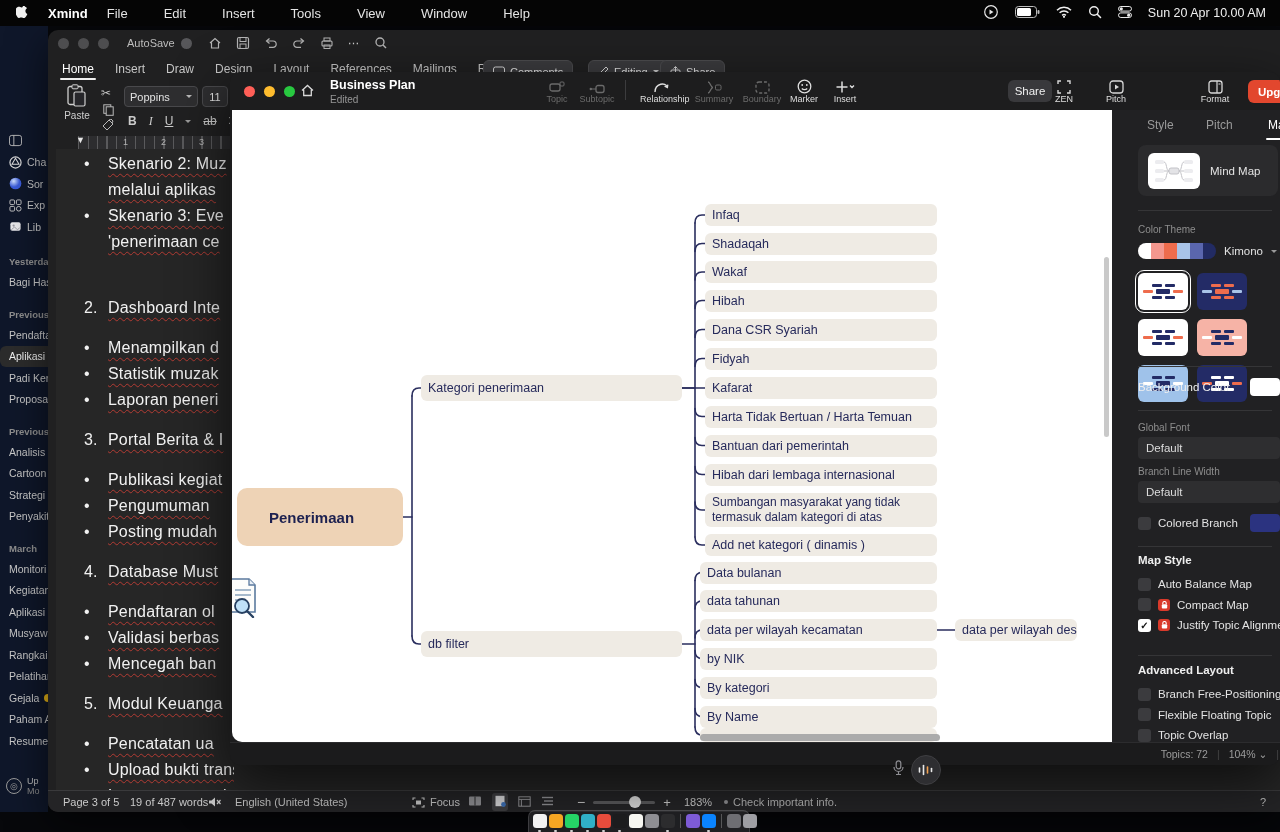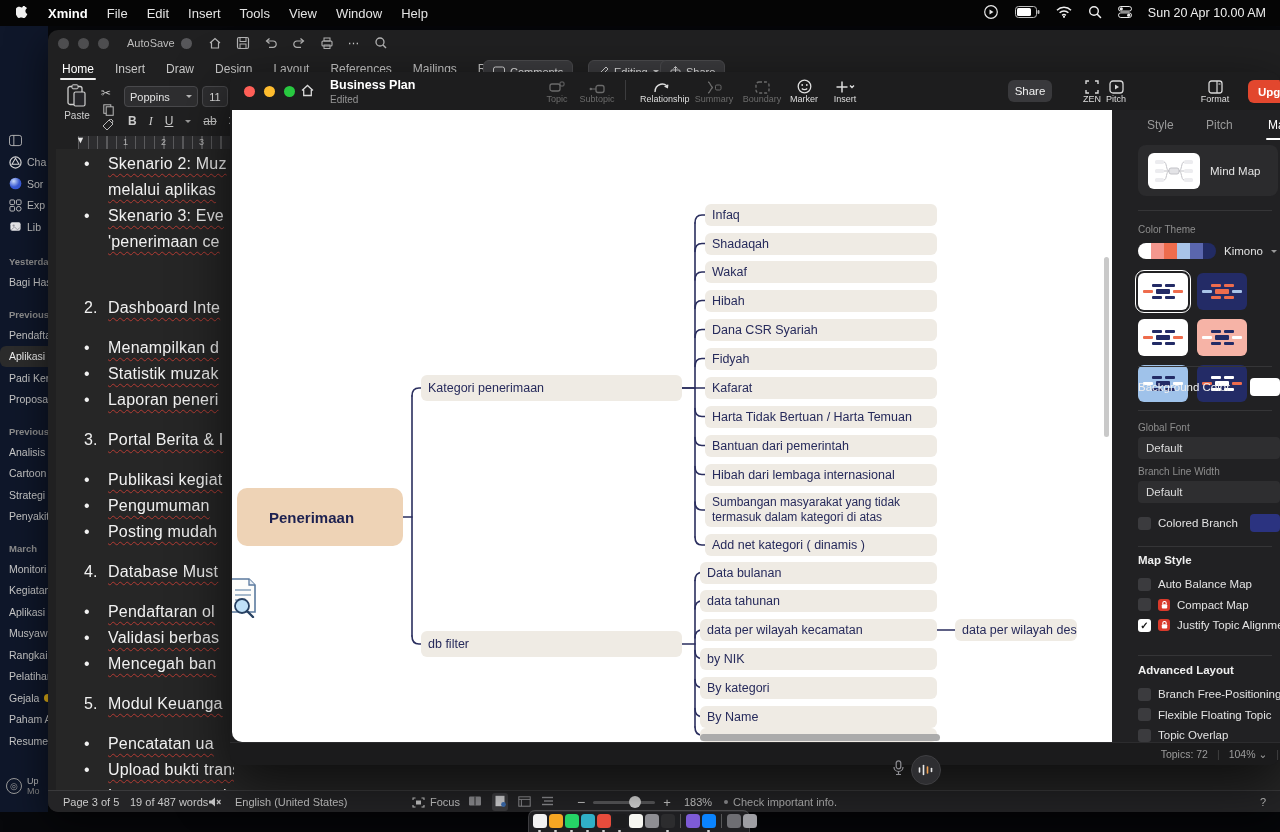--- a/index.html
+++ b/index.html
@@ -158,21 +158,21 @@
 <body>
 
 <div id="menubar">
   <div class="left">
     <span class="apple">
       <svg viewBox="0 0 13 15" width="13" height="15">
           <path fill="#f0f0f0" d="M9.3 0c.1 1-.3 1.9-.9 2.6-.6.7-1.6 1.2-2.5 1.1-.1-.9.4-1.9 1-2.5C7.5.5 8.5.1 9.3 0zM12 11c-.4 1-.6 1.4-1.2 2.3-.8 1.2-1.9 2.6-3.2 2.6-1.2 0-1.5-.8-3.1-.8s-2 .8-3.1.8C.9 16-.1 14.6-.9 13.4-3 10.2-3.2 6.4-1.9 4.4c.9-1.4 2.3-2.2 3.6-2.2 1.3 0 2.2.8 3.3.8 1.1 0 1.7-.8 3.3-.8 1.2 0 2.4.6 3.3 1.7-2.9 1.6-2.4 5.7.4 7.1z" transform="translate(1.5 -1) scale(.82)"></path>
         </svg>
     </span>
     <span class="appname">Xmind</span>
-    <span id="menu-items" style="display: inline-flex; gap: 19px;">
+    <span id="menu-items" style="display: inline-flex; gap: 36px;">
         <span class="mitem">File</span>
         <span class="mitem">Edit</span>
         <span class="mitem">Insert</span>
         <span class="mitem">Tools</span>
         <span class="mitem">View</span>
         <span class="mitem">Window</span>
         <span class="mitem">Help</span>
       </span>
   </div>
   <div class="right">
@@ -663,21 +663,21 @@
             <svg width="20" height="14" viewBox="0 0 20 14">
               <line x1="7" y1="1.5" x2="7" y2="12.5" stroke="currentColor" stroke-width="1.5"></line>
               <line x1="1.5" y1="7" x2="12.5" y2="7" stroke="currentColor" stroke-width="1.5"></line>
               <path d="M15 5.5 L17 7.5 L19 5.5" fill="none" stroke="currentColor" stroke-width="1.3"></path>
             </svg>
           </div>
           <div>Insert</div>
         </div>
       </div>
     <div id="xm-share">Share</div>
-    <div class="xm-tool" style="left:840px">
+    <div class="xm-tool" style="left:812px">
       <div class="ig">
           <svg width="14" height="14" viewBox="0 0 14 14">
             <path d="M1 4 V1 H4 M10 1 H13 V4 M13 10 V13 H10 M4 13 H1 V10" fill="none" stroke="#d8d8d8" stroke-width="1.4"></path>
           </svg>
         </div>
       <div>ZEN</div>
     </div>
     <div class="xm-tool" style="left:864px">
       <div class="ig">
           <svg width="15" height="14" viewBox="0 0 15 14">

